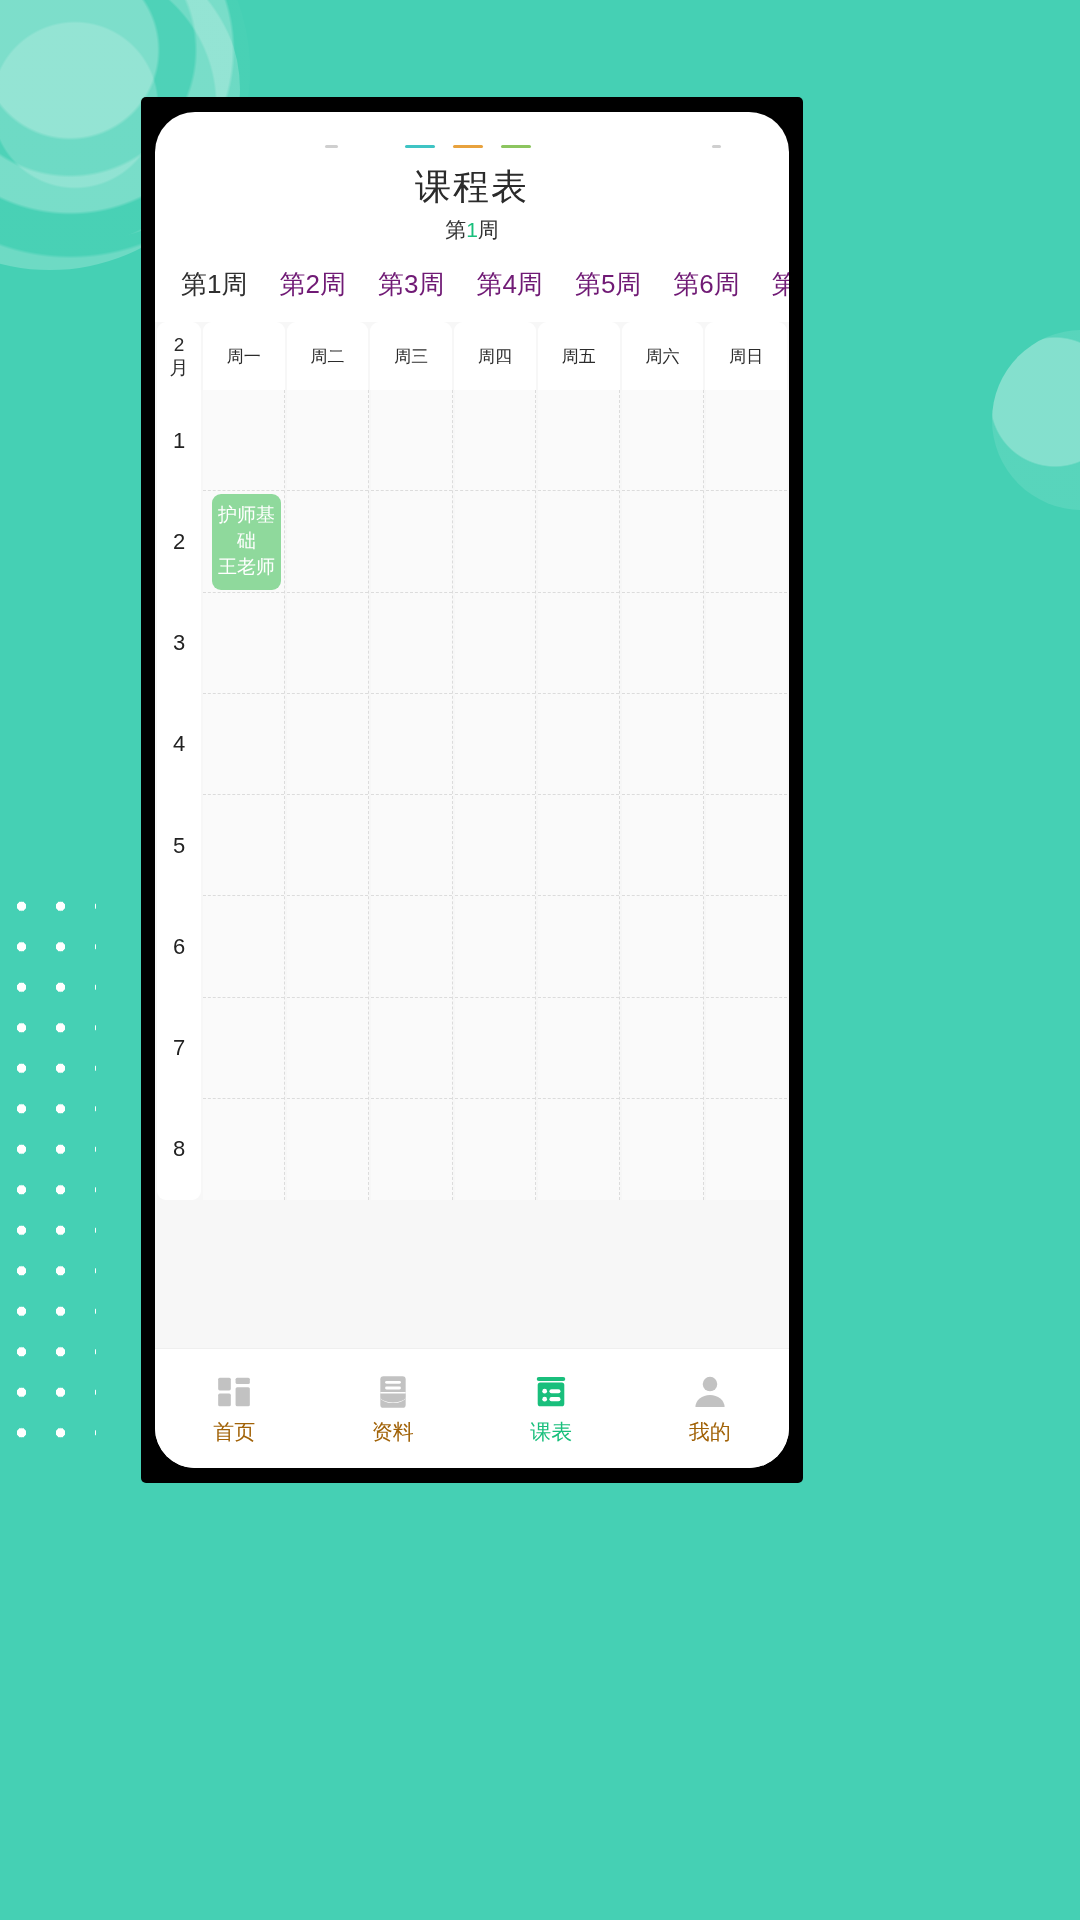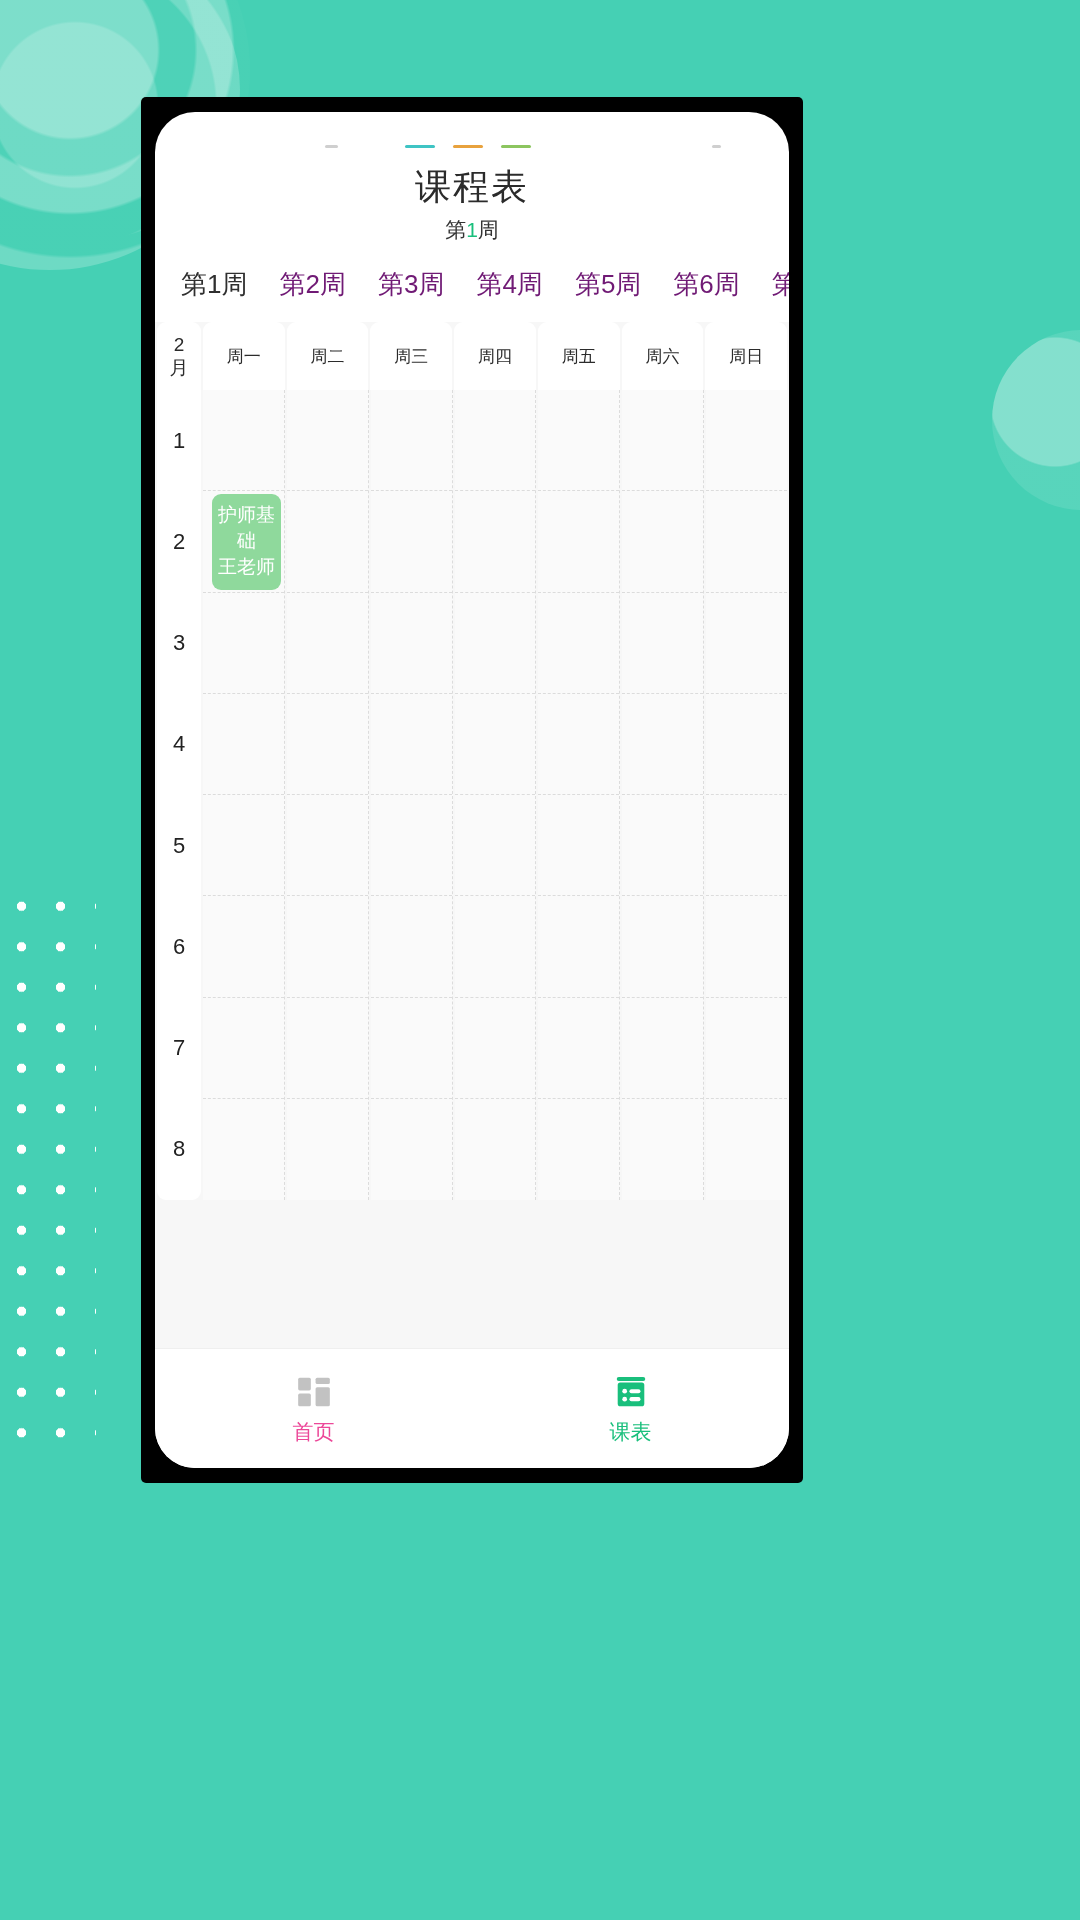--- a/index.html
+++ b/index.html
@@ -131,21 +131,21 @@
   #bottomnav {
     flex:none; height:120px; background:#fff;
     border-top:1px solid #EFEFEF;
     display:flex; align-items:center;
   }
   .nav-item {
     flex:1; display:flex; flex-direction:column;
     align-items:center; justify-content:center; gap:9px;
   }
   .nav-icon { width:38px; height:38px; display:block; }
-  .nav-label { font-size:21px; color:#ec4899; line-height:24px; }
+  .nav-label { font-size:21px; color:#a16207; line-height:24px; }
   .nav-item.active .nav-label { color:#19BF7C; }
 </style>
 </head>
 <body>
 
 <div id="bg">
   <div class="swirl swirl-a"></div>
   <div class="swirl swirl-b"></div>
   <div class="circle-right"></div>
   <div id="dotgrid"></div>
@@ -284,30 +284,51 @@
         <div class="nav-item">
           <span>
             <svg class="nav-icon" viewBox="0 0 24 24">
               <rect x="2" y="3" width="8" height="8" rx="1" fill="#C2C2C2"></rect>
               <rect x="13" y="3" width="9" height="4" rx="1" fill="#C2C2C2"></rect>
               <rect x="13" y="9" width="9" height="12" rx="1" fill="#C2C2C2"></rect>
               <rect x="2" y="13" width="8" height="8" rx="1" fill="#C2C2C2"></rect>
             </svg>
           </span>
           <span class="nav-label">首页</span>
+        </div>
+        <div class="nav-item">
+          <span>
+            <svg class="nav-icon" viewBox="0 0 24 24">
+              <rect x="4" y="2" width="16" height="20" rx="2" fill="#C2C2C2"></rect>
+              <rect x="7" y="5" width="10" height="1.8" rx="0.9" fill="#fff"></rect>
+              <rect x="7" y="8.6" width="10" height="1.8" rx="0.9" fill="#fff"></rect>
+              <path d="M4 12 h16 v3 a8 4 0 0 1 -16 0 z" fill="#fff"></path>
+              <path d="M4 13 h16 v2.2 a8 3.4 0 0 1 -16 0 z" fill="#C2C2C2"></path>
+            </svg>
+          </span>
+          <span class="nav-label">资料</span>
         </div>
         <div class="nav-item active">
           <span>
             <svg class="nav-icon" viewBox="0 0 24 24">
               <rect x="3" y="2.5" width="18" height="2.6" rx="1.3" fill="#19BF7C"></rect>
               <rect x="3.6" y="6" width="16.8" height="15" rx="1.6" fill="#19BF7C"></rect>
               <circle cx="8" cy="11.5" r="1.5" fill="#fff"></circle>
               <rect x="11" y="10.2" width="7" height="2.6" rx="1.3" fill="#fff"></rect>
               <circle cx="8" cy="16.5" r="1.5" fill="#fff"></circle>
               <rect x="11" y="15.2" width="7" height="2.6" rx="1.3" fill="#fff"></rect>
             </svg>
           </span>
           <span class="nav-label">课表</span>
         </div>
+        <div class="nav-item">
+          <span>
+            <svg class="nav-icon" viewBox="0 0 24 24">
+              <circle cx="12" cy="7" r="4.6" fill="#C2C2C2"></circle>
+              <path d="M2.8 21.5 a9.2 7.6 0 0 1 18.4 0 z" fill="#C2C2C2"></path>
+            </svg>
+          </span>
+          <span class="nav-label">我的</span>
+        </div>
       </div>
 
   </div>
 </div>
 
 </body></html>

